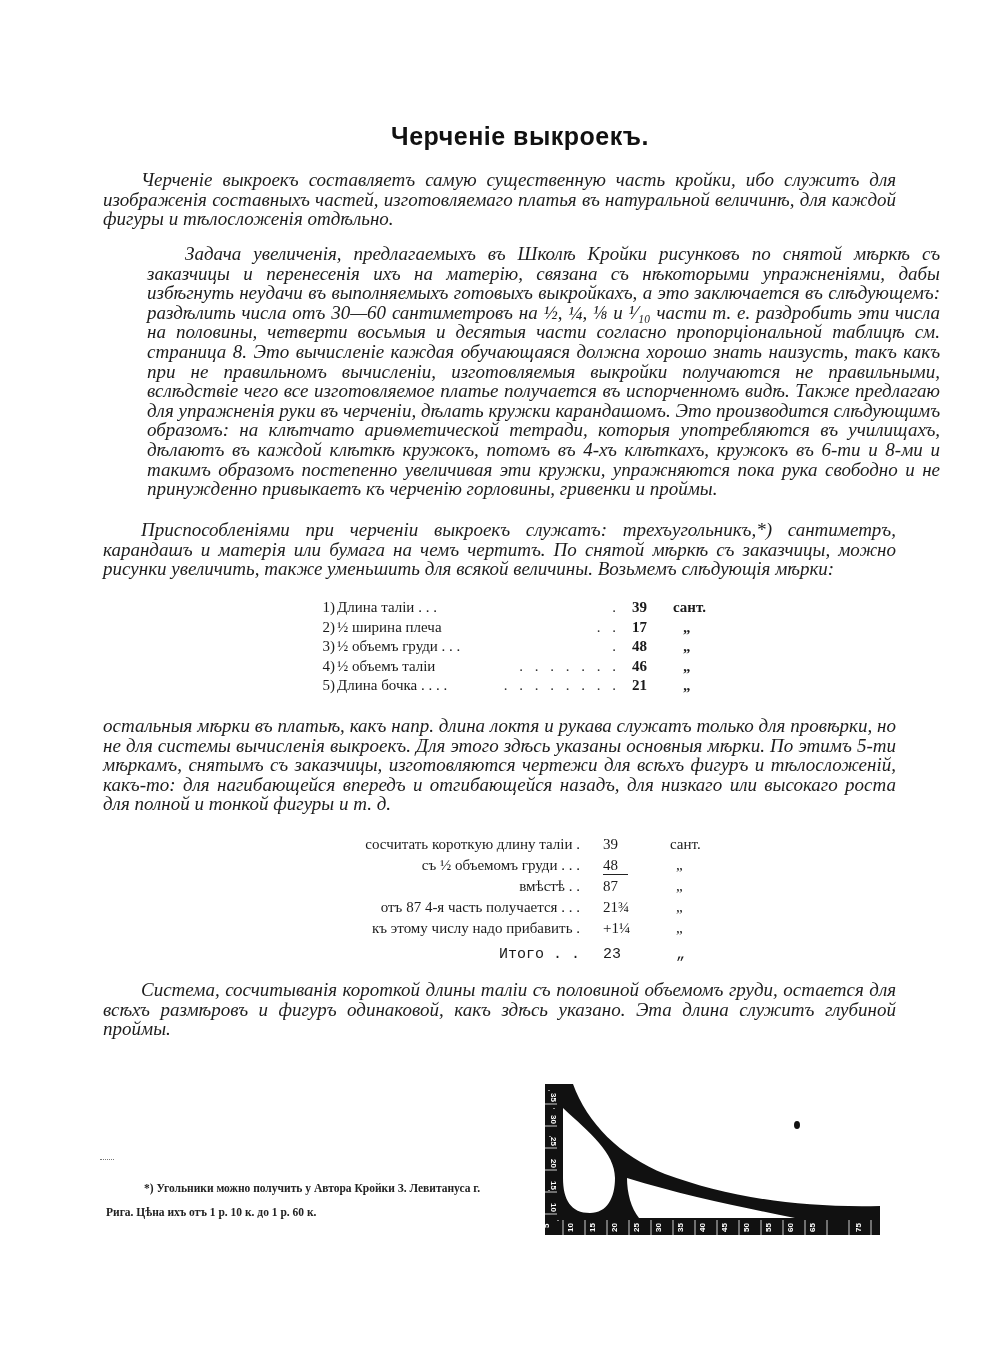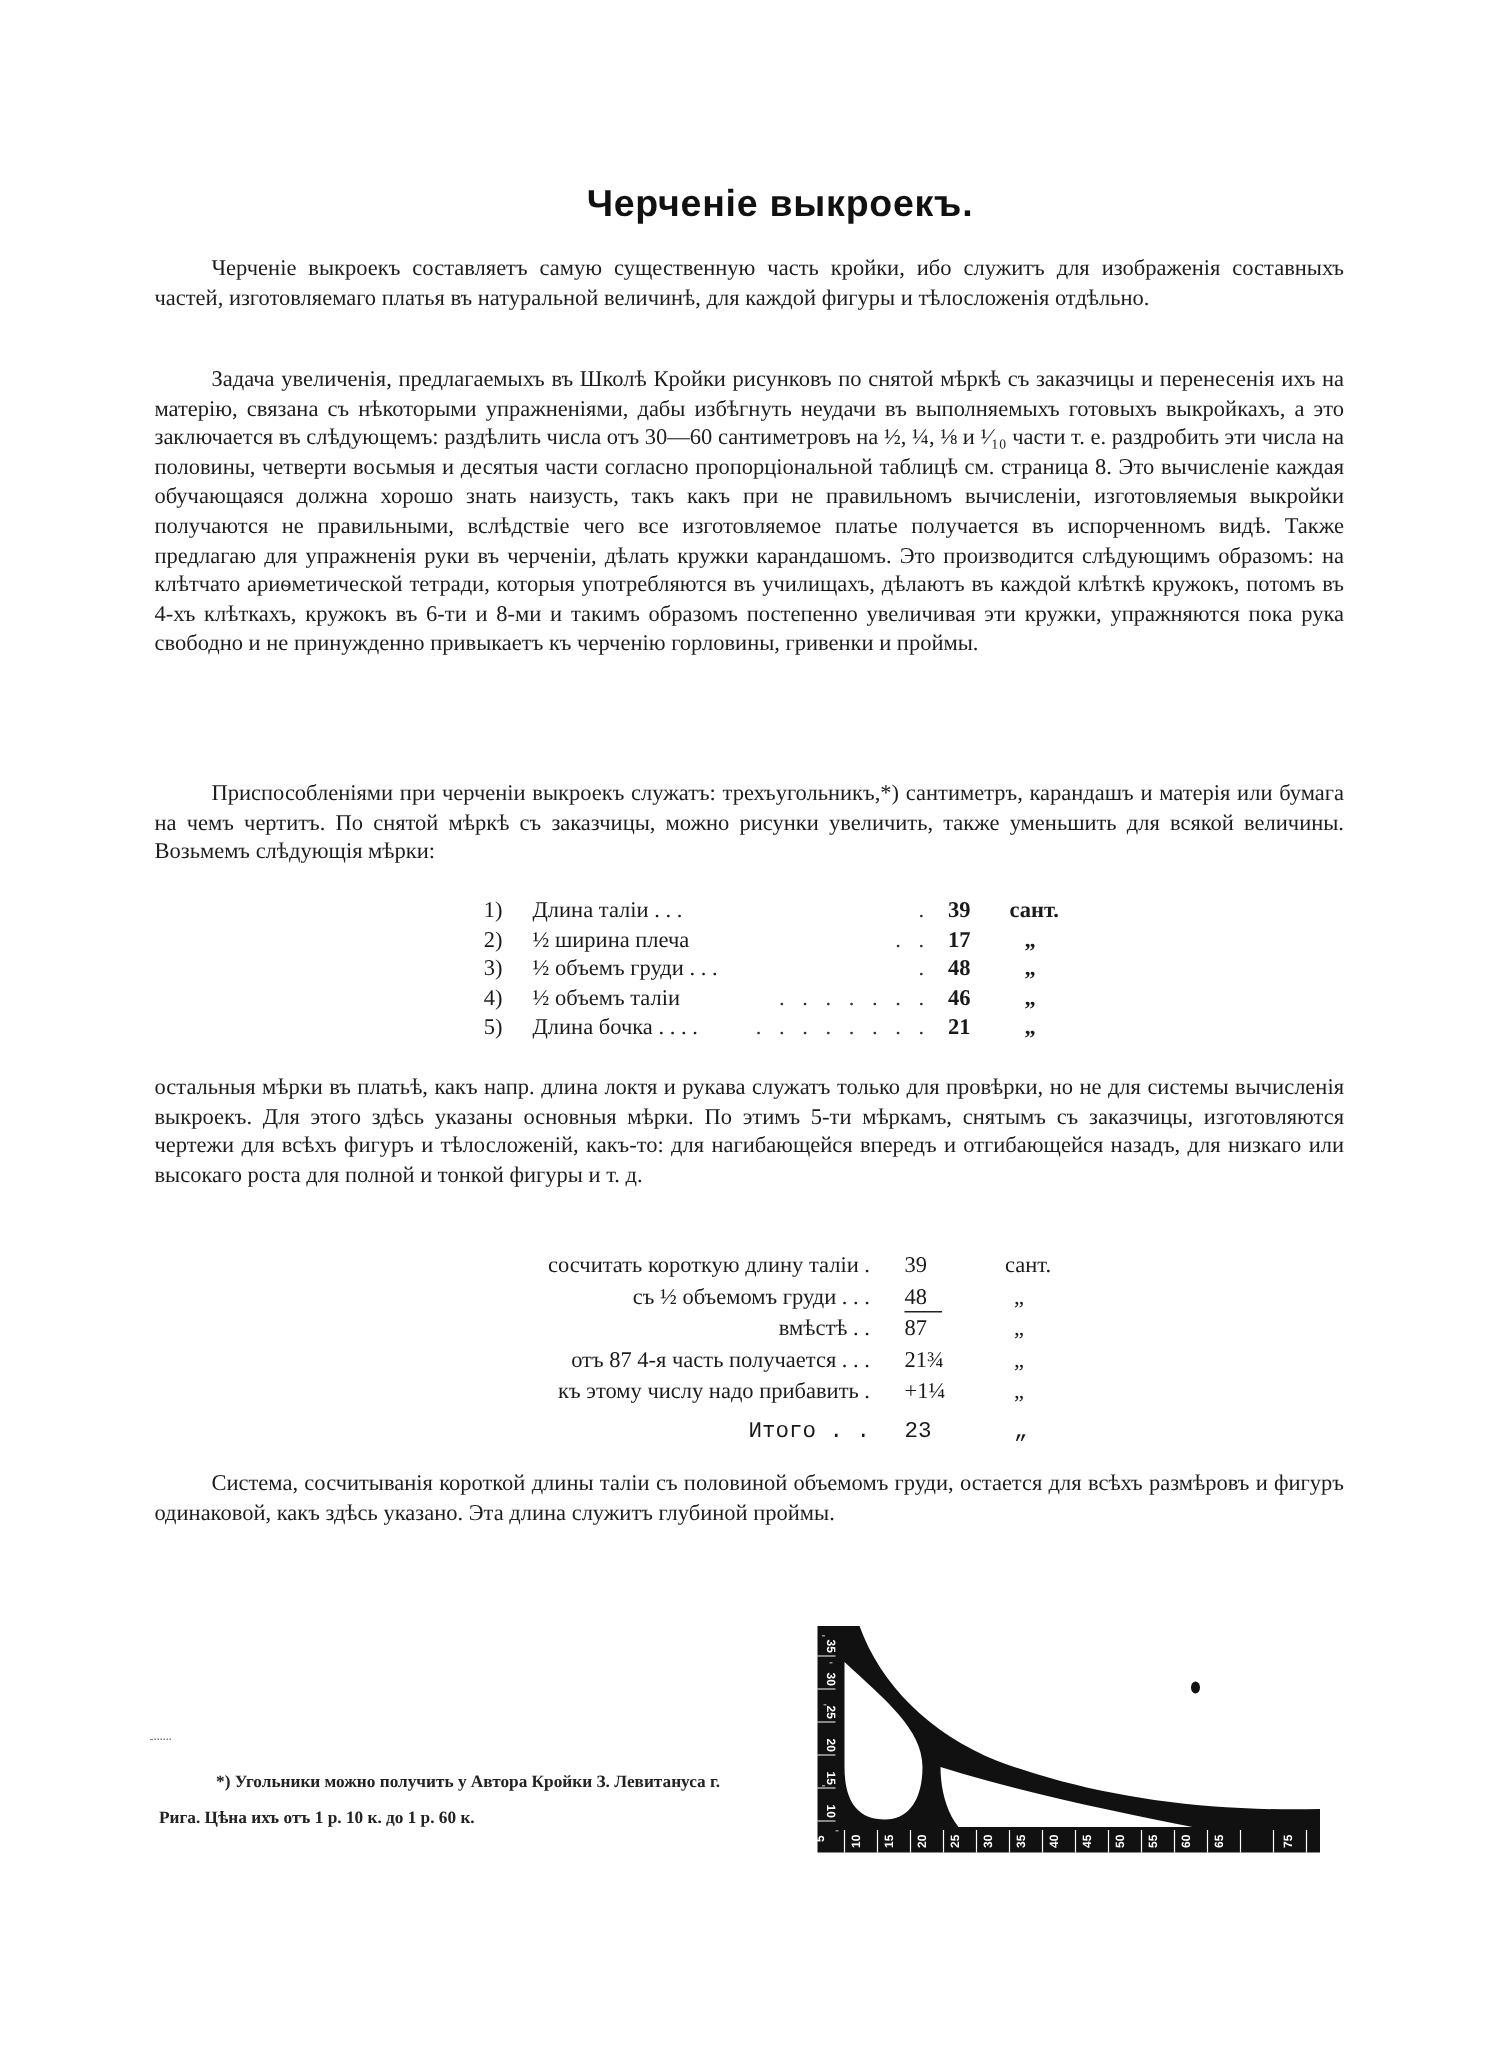--- a/index.html
+++ b/index.html
@@ -8,39 +8,40 @@
       font-family: "Liberation Serif", "DejaVu Serif", serif;
       color: #1a1a1a;
     }
     .page-title {
       position: absolute; top: 122px; left: 0; width: 1000px; text-align: center;
       font-family: "Liberation Sans", "DejaVu Sans", sans-serif;
       font-weight: bold; font-size: 25px; letter-spacing: 0.5px; color: #111; padding-left: 20px;
     }
     .para {
       position: absolute; left: 103px; width: 793px;
-      font-size: 15px; line-height: 19.6px;
+      font-size: 19px; line-height: 19.6px;
       text-align: justify; text-align-last: left;
       color: #1c1c1c;
+      font-style: italic;
     }
     .para .indent { display: inline-block; width: 38px; }
     #p1 { top: 170px; }
-    #p2 { top: 244px; }
+    #p2 { top: 244px; margin-left: 44px; }
     #p3 { top: 520px; }
     #p4 { top: 716px; }
     #p5 { top: 980px; }
 
     
     .meas {
       position: absolute; top: 598px; left: 305px; width: 420px;
       font-size: 15px; line-height: 19.5px;
     }
     .meas-row { position: relative; height: 19.5px; }
     .meas-num { position: absolute; left: 0; width: 30px; text-align: right; }
-    .meas-label { position: absolute; left: 50px; white-space: nowrap; }
+    .meas-label { position: absolute; left: 32px; white-space: nowrap; }
     .meas-dots { position: absolute; left: 140px; width: 175px; text-align: right; letter-spacing: 4px; color: #333; }
     .meas-value { position: absolute; left: 318px; width: 24px; text-align: right; font-weight: bold; }
     .meas-unit { position: absolute; left: 368px; font-weight: bold; }
     .meas-unit.ditto { left: 378px; }
 
     
     .calc {
       position: absolute; top: 834px; left: 320px; width: 400px;
       font-size: 15px; line-height: 21px;
     }

